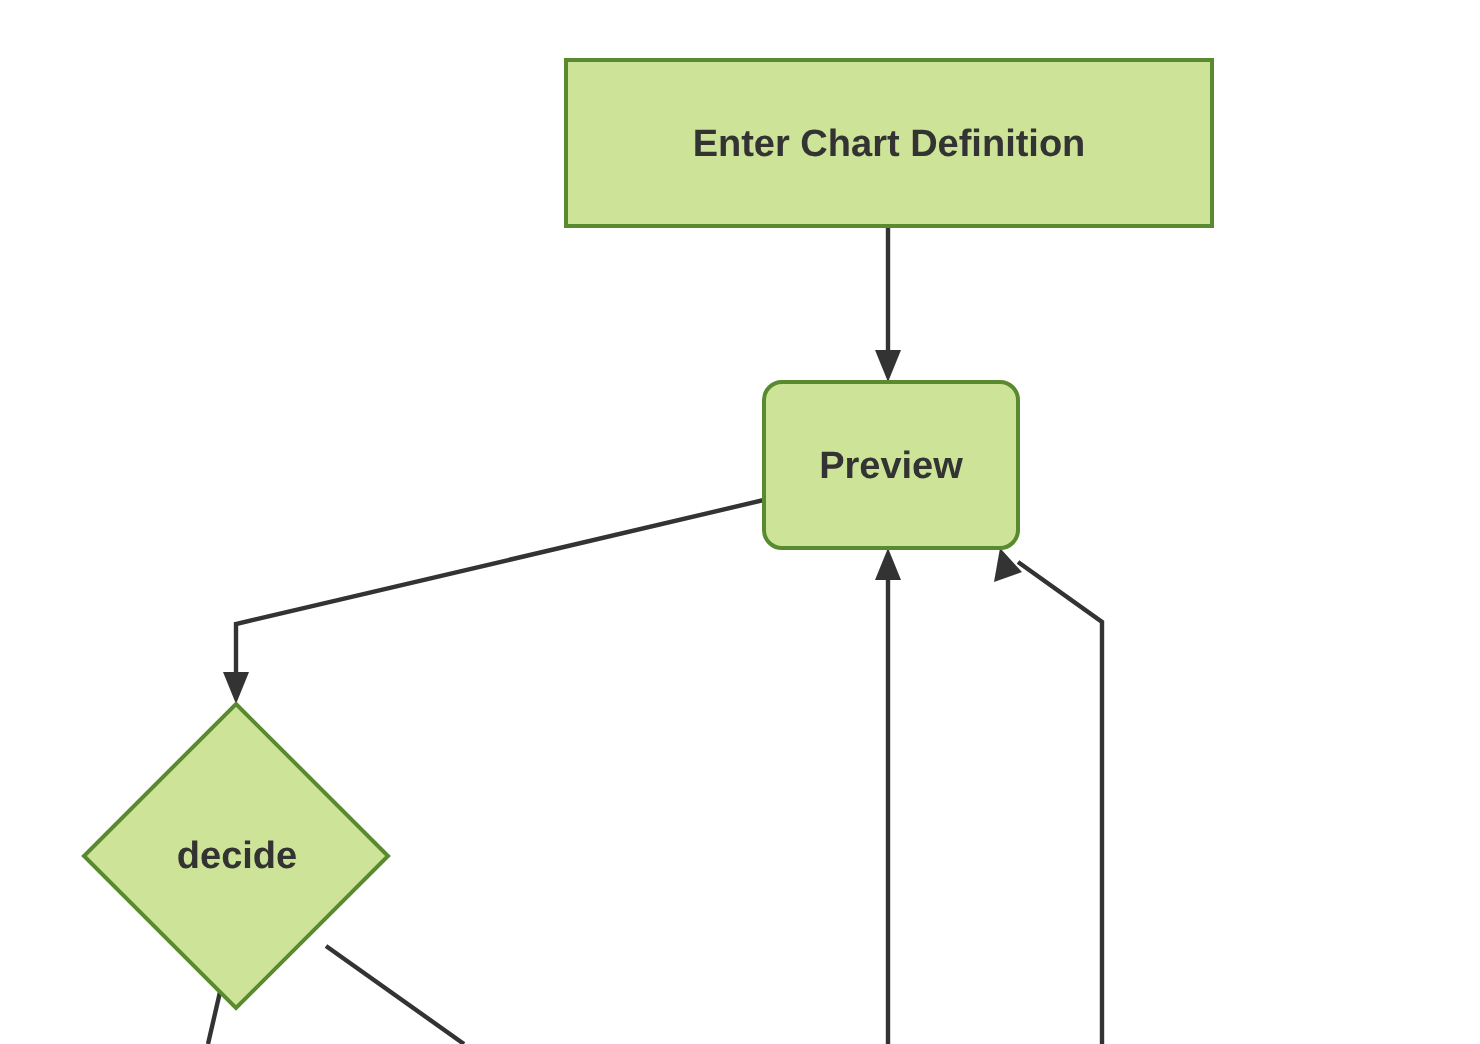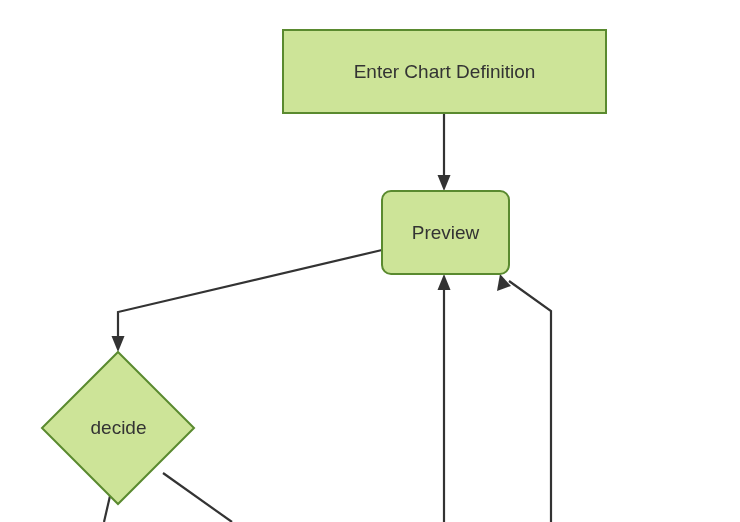--- a/index.html
+++ b/index.html
@@ -10,20 +10,21 @@
   }
   body {
     font-family: "Liberation Sans", sans-serif;
   }
   #diagram-canvas {
     position: relative;
     width: 740px;
     height: 522px;
     background: #ffffff;
     overflow: hidden;
+    font-weight: bold;
   }
   #flow-svg {
     position: absolute;
     top: 0;
     left: 0;
     width: 740px;
     height: 522px;
     display: block;
   }
   .node-shape {

